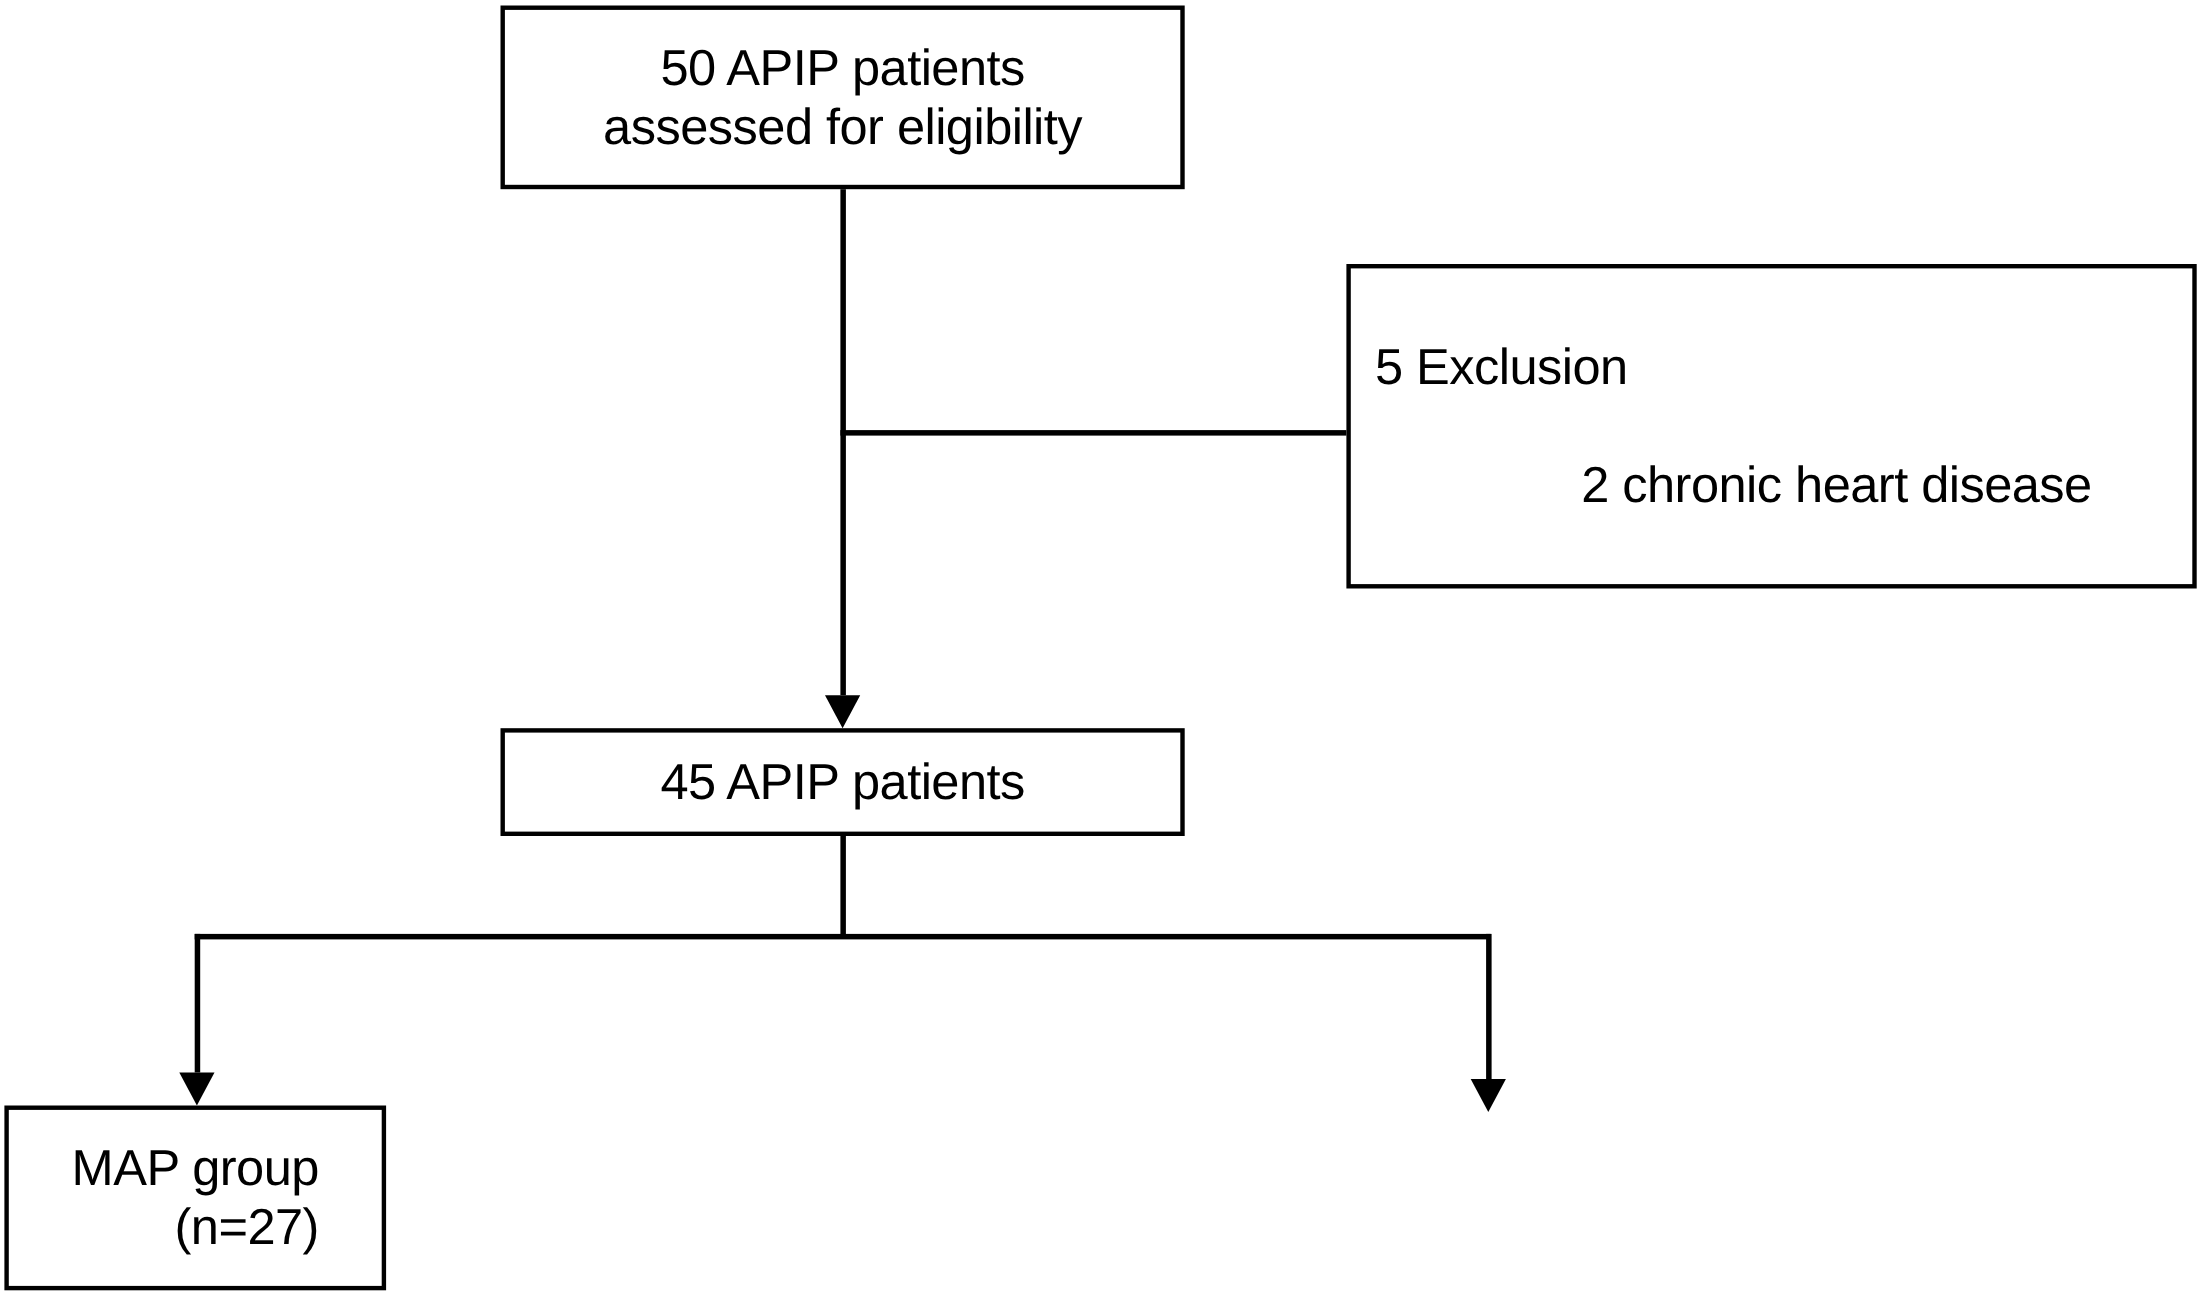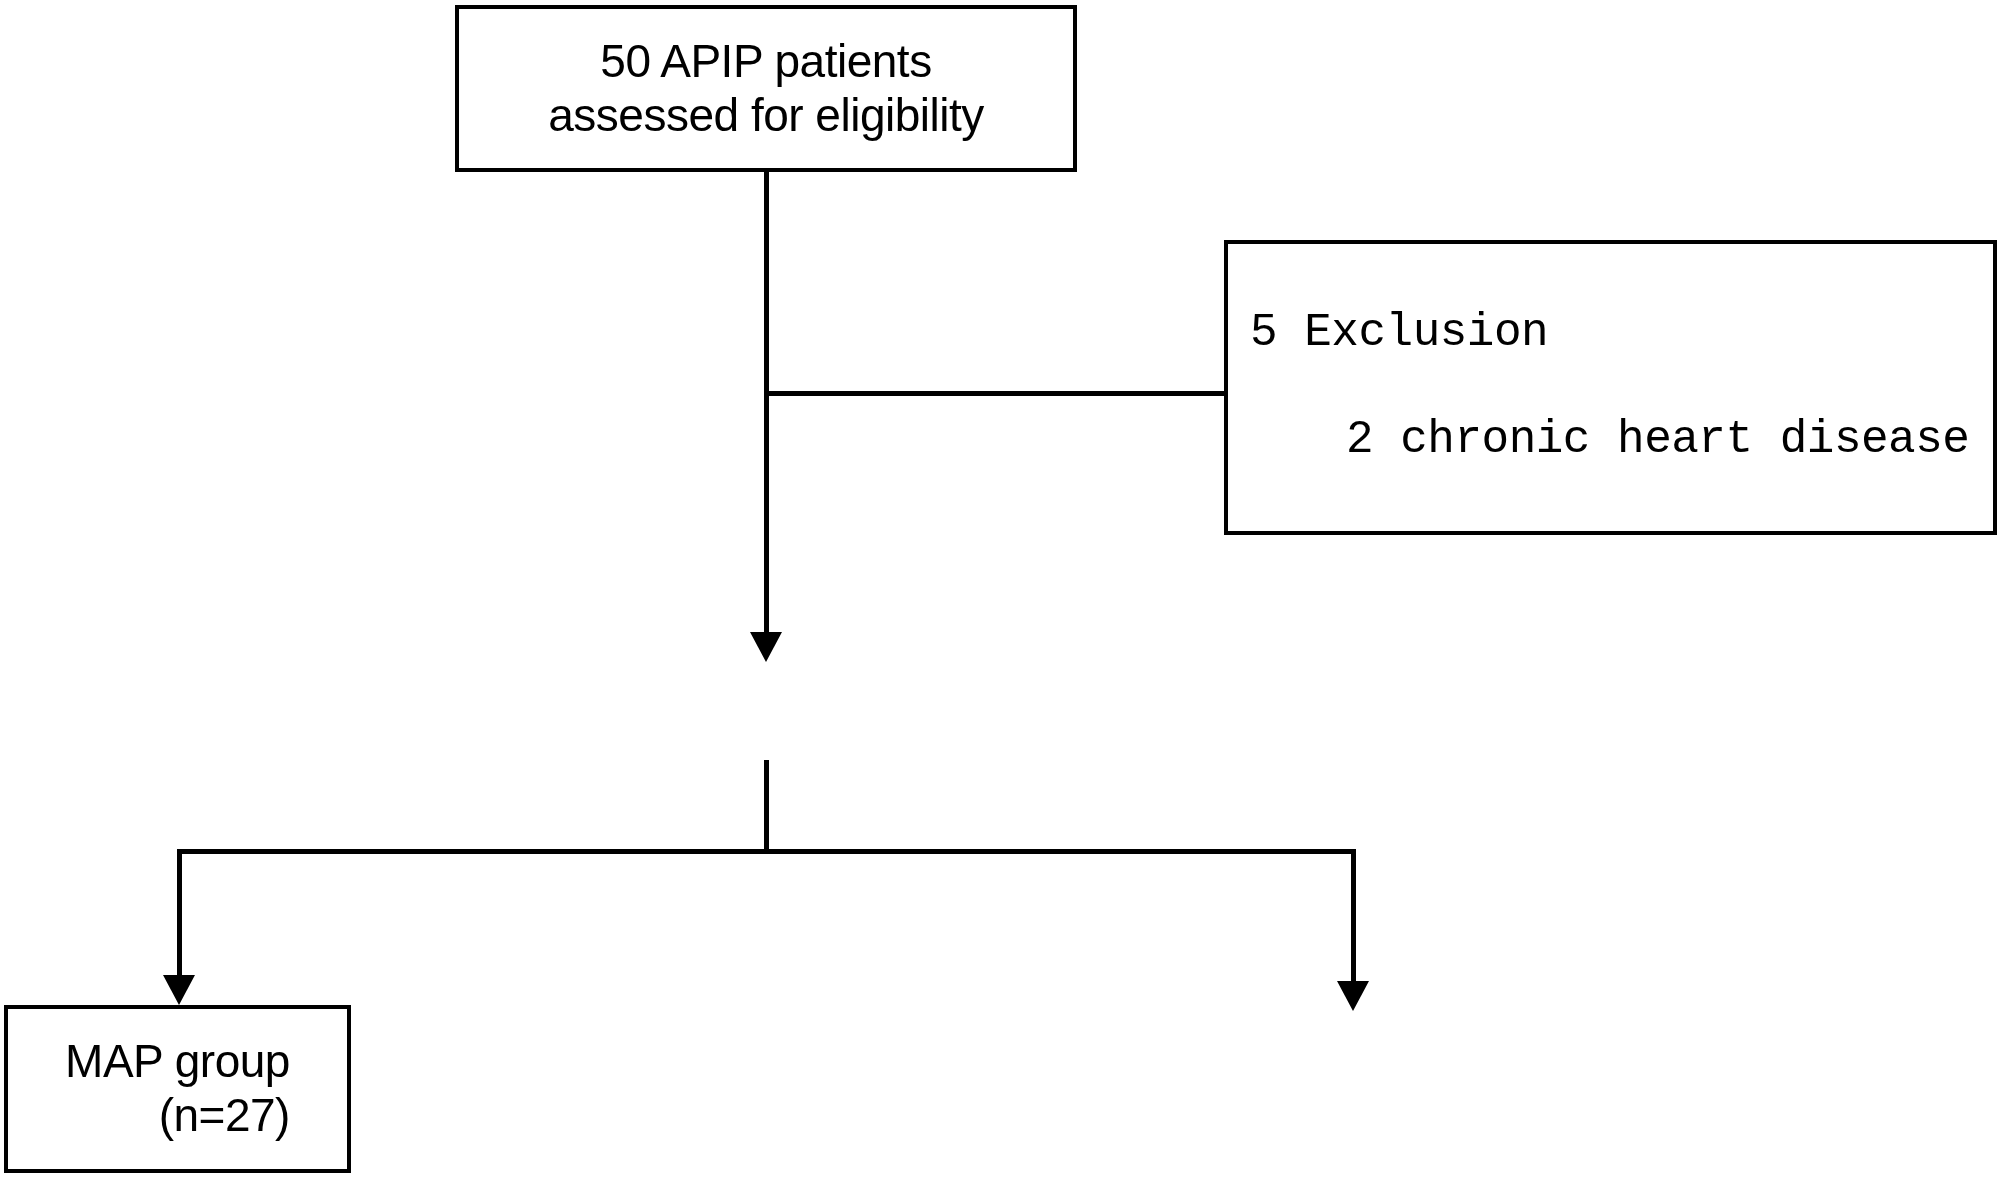--- a/index.html
+++ b/index.html
@@ -31,22 +31,22 @@
     white-space: pre-line;
   }
   .node-left {
     justify-content: flex-start;
     text-align: left;
   }
   .exclusion-body {
     padding-left: 22px;
     width: 100%;
   }
-  .exc-line { display: block; white-space: pre; font-family: Liberation Mono, monospace; }
-  .exc-indent { padding-left: 96px; }
+  .exc-line { display: block; white-space: pre; }
+  .exc-indent { padding-left: 96px; text-align: center; }
 
   
   .vline {
     position: absolute;
     background: #000000;
     width: 5px;
   }
   .hline {
     position: absolute;
     background: #000000;
@@ -74,20 +74,21 @@
 
   <div class="hline" style="left:764px; top:391px; width:462px;"></div>
 
   <div class="node node-left" style="left:1224px; top:240px; width:773px; height:295px;">
     <div class="exclusion-body">
       <span class="exc-line">5 Exclusion</span>
       <span class="exc-line exc-indent">2 chronic heart disease</span>
     </div>
   </div>
 
+  <div class="node" style="left:455px; top:662px; width:622px; height:98px;">45 APIP patients</div>
 
   <div class="vline" style="left:764px; top:760px; height:93px;"></div>
 
   <div class="hline" style="left:177px; top:849px; width:1178px;"></div>
 
   <div class="vline" style="left:177px; top:849px; height:126px;"></div>
   <div class="arrowhead" style="left:163px; top:975px;"></div>
 
   <div class="vline" style="left:1351px; top:849px; height:132px;"></div>
   <div class="arrowhead" style="left:1337px; top:981px;"></div>

